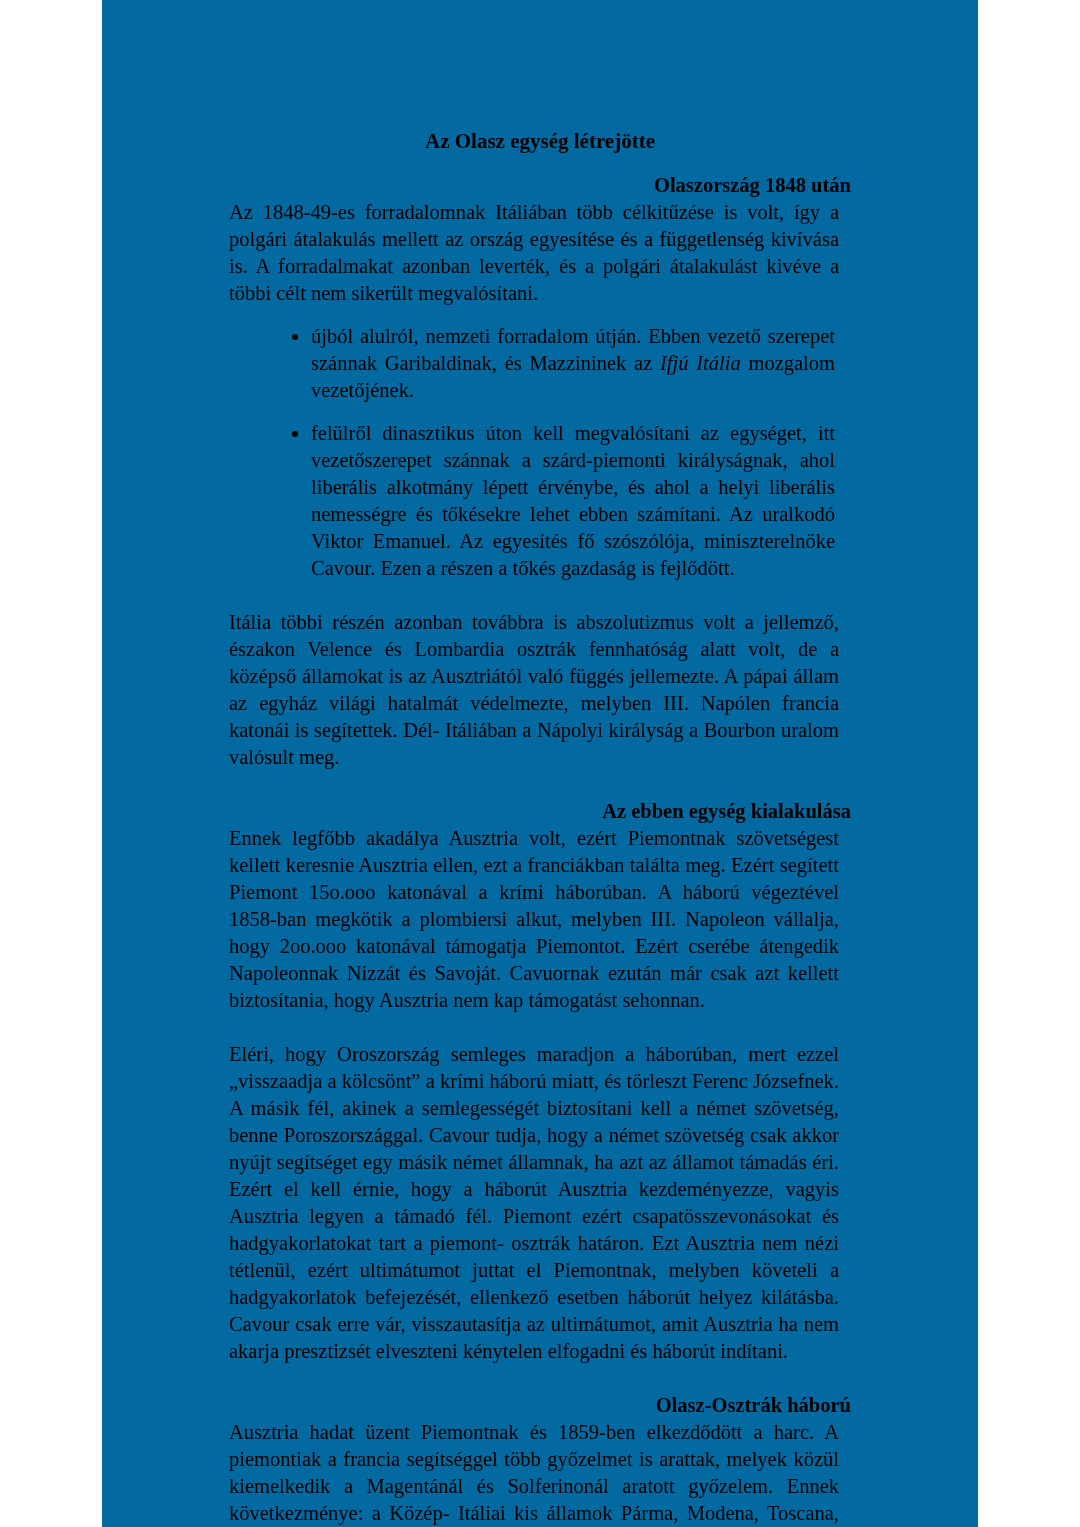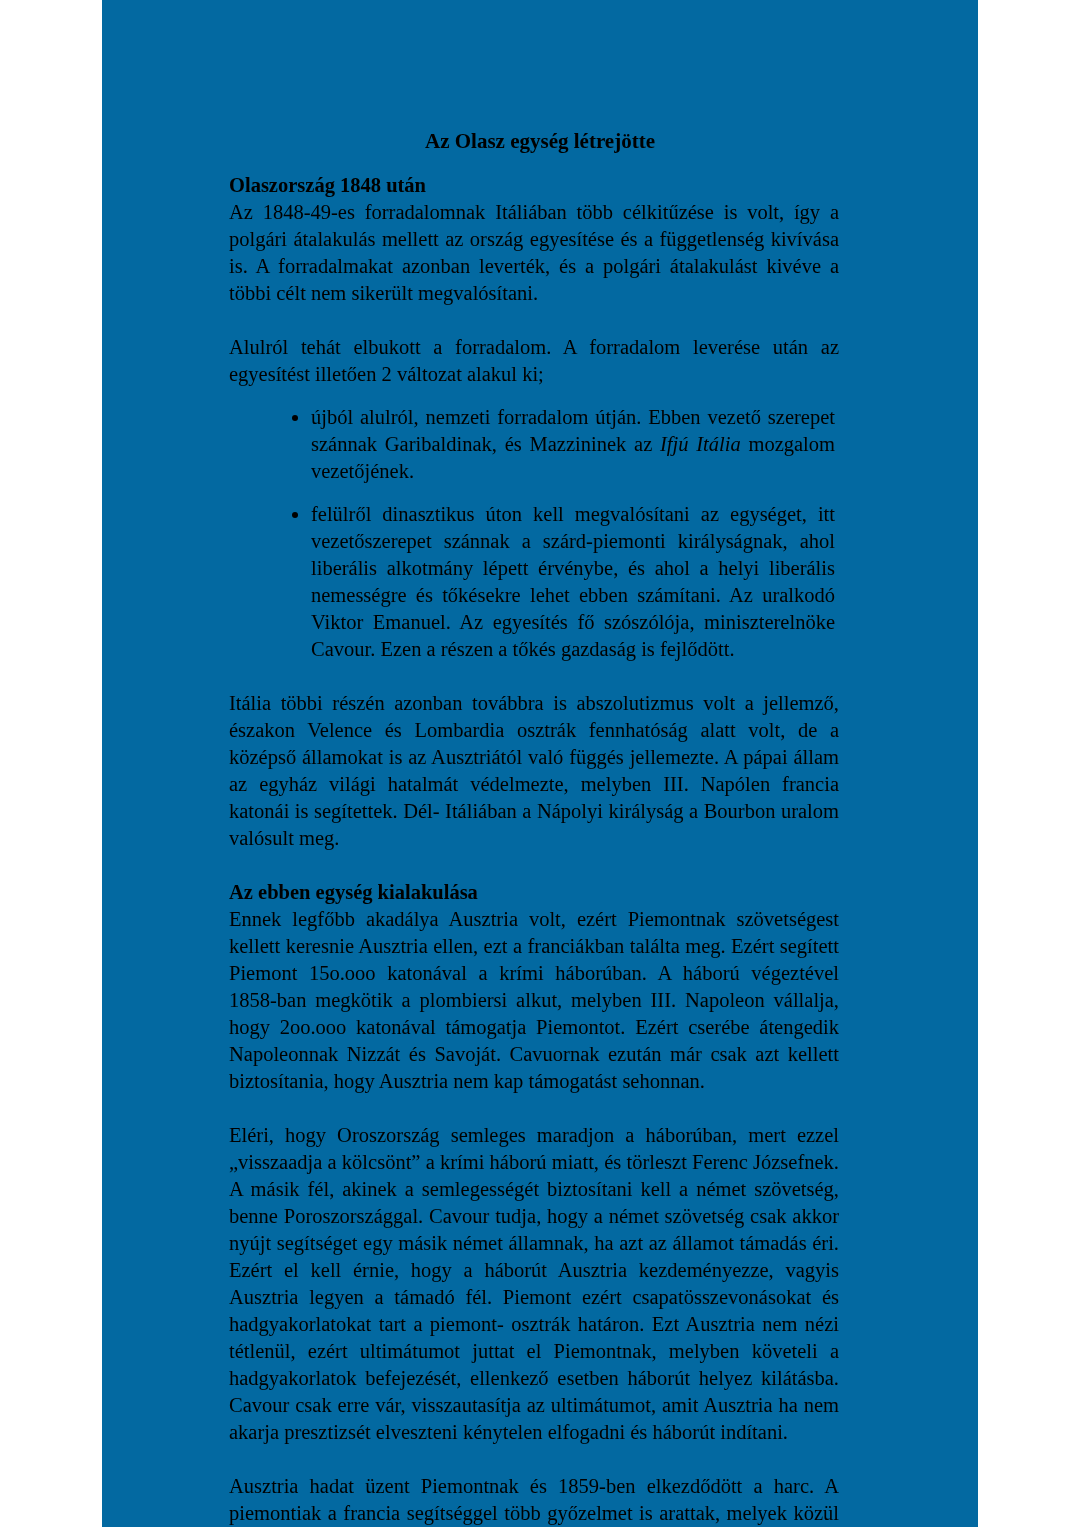--- a/index.html
+++ b/index.html
@@ -25,20 +25,21 @@
     font-weight: bold;
     text-align: center;
     margin: 0 0 17px 0;
     line-height: 27px;
   }
   .heading {
     font-size: 20.5px;
     font-weight: bold;
     margin: 27px 0 0 0;
     line-height: 27px;
+    text-align: right;
   }
   .para {
     margin: 27px 12px 0 0;
     text-align: justify;
   }
   .heading + .para {
     margin-top: 0;
   }
   .bullets {
     margin: 0;
@@ -55,24 +56,24 @@
   }
 </style>
 </head>
 <body>
 
 <div class="page">
   <h1 class="doc-title">Az Olasz egység létrejötte</h1>
   <div id="doc-body">
       <h2 class="heading">Olaszország 1848 után</h2>
       <p class="para">Az 1848-49-es forradalomnak Itáliában több célkitűzése is volt, így a polgári átalakulás mellett az ország egyesítése és a függetlenség kivívása is. A forradalmakat azonban leverték, és a polgári átalakulást kivéve a többi célt nem sikerült megvalósítani.</p>
-      <p class="para">Alulról tehát elbukott a forradalom. A forradalom leverése után az egyesítést illetően 2 változat alakul ki;</p>
       <ul class="bullets">
         <li>újból alulról, nemzeti forradalom útján. Ebben vezető szerepet szánnak Garibaldinak, és Mazzininek az <i>Ifjú Itália</i> mozgalom vezetőjének.</li>
         <li>felülről dinasztikus úton kell megvalósítani az egységet, itt vezetőszerepet szánnak a szárd-piemonti királyságnak, ahol liberális alkotmány lépett érvénybe, és ahol a helyi liberális nemességre és tőkésekre lehet ebben számítani. Az uralkodó Viktor Emanuel. Az egyesítés fő szószólója, miniszterelnöke Cavour. Ezen a részen a tőkés gazdaság is fejlődött.</li>
       </ul>
       <p class="para">Itália többi részén azonban továbbra is abszolutizmus volt a jellemző, északon Velence és Lombardia osztrák fennhatóság alatt volt, de a középső államokat is az Ausztriától való függés jellemezte.  A pápai állam az egyház világi hatalmát védelmezte, melyben III. Napólen francia katonái is segítettek. Dél- Itáliában a Nápolyi királyság a Bourbon uralom valósult meg.</p>
       <h2 class="heading">Az ebben egység kialakulása</h2>
       <p class="para">Ennek legfőbb akadálya Ausztria volt, ezért Piemontnak szövetségest kellett keresnie Ausztria ellen, ezt a franciákban találta meg. Ezért segített Piemont 15o.ooo katonával a krími háborúban. A háború végeztével 1858-ban megkötik a plombiersi alkut, melyben III. Napoleon vállalja, hogy 2oo.ooo katonával támogatja Piemontot. Ezért cserébe átengedik Napoleonnak Nizzát és Savoját. Cavuornak ezután már csak azt kellett biztosítania, hogy Ausztria nem kap támogatást sehonnan.</p>
       <p class="para">Eléri, hogy Oroszország semleges maradjon a háborúban, mert ezzel „visszaadja a kölcsönt” a krími háború miatt, és törleszt Ferenc Józsefnek. A másik fél, akinek a semlegességét biztosítani kell  a német szövetség, benne Poroszországgal. Cavour tudja, hogy a német szövetség csak akkor nyújt segítséget egy másik német államnak, ha azt az államot támadás éri. Ezért el kell érnie, hogy a háborút Ausztria kezdeményezze, vagyis Ausztria legyen a támadó fél. Piemont ezért csapatösszevonásokat és hadgyakorlatokat tart a piemont- osztrák határon. Ezt Ausztria nem nézi tétlenül, ezért ultimátumot juttat el Piemontnak,  melyben követeli a hadgyakorlatok befejezését, ellenkező esetben háborút helyez kilátásba. Cavour csak erre vár, visszautasítja az ultimátumot, amit Ausztria ha nem akarja presztizsét elveszteni kénytelen elfogadni és háborút indítani.</p>
+      <h2 class="heading">Olasz-Osztrák háború</h2>
       <p class="para">Ausztria hadat üzent Piemontnak és 1859-ben elkezdődött a harc. A piemontiak a francia segítséggel több győzelmet is arattak, melyek közül kiemelkedik a Magentánál és Solferinonál aratott győzelem. Ennek következménye: a Közép- Itáliai kis államok Párma, Modena, Toscana, Romagna alkotmányozó nemzetgyűlést hívnak össze, és elhatározzák, hogy csatlakoznak Piemonthoz. Ez a forradalmi lendület azonban megrémítette Franciaországot, mert nem volt érdeke egy erős, egységes Itália, egy földközi-tengeri vetélytárs létrejötte. Ezért Villafrancaban találkozik III. Napoleon és Ferenc József, és megegyeznek abban, hogy Velence továbbra is osztrák kézben marad, míg Lombardiát megkapja Franciaország. Franciaország egy év múlva felszabadítja Lombardiát, amit Piemontnak ad. A csalódott Cavour lemond. A csaták</p>
     </div>
 </div>
 
 </body></html>

